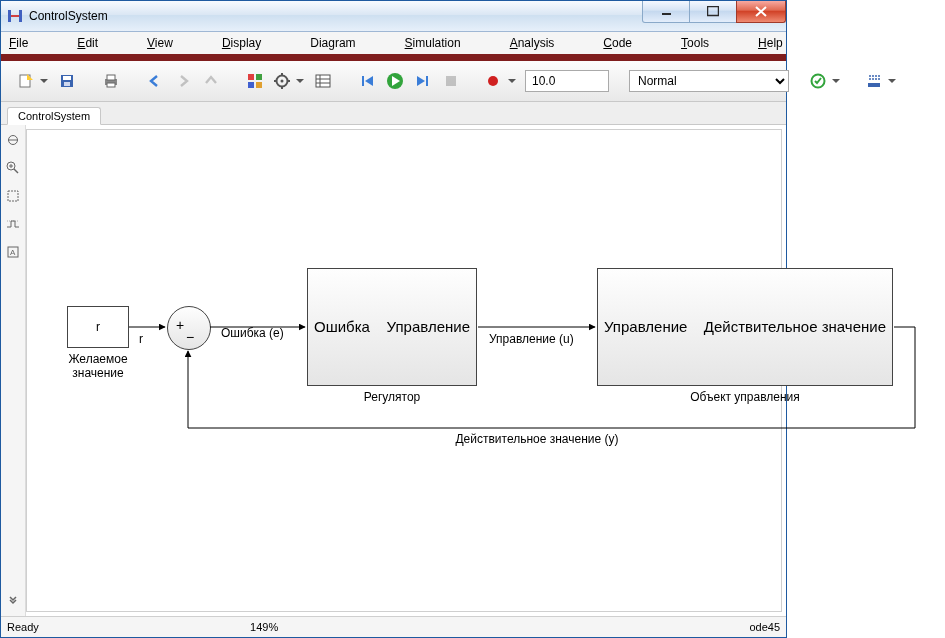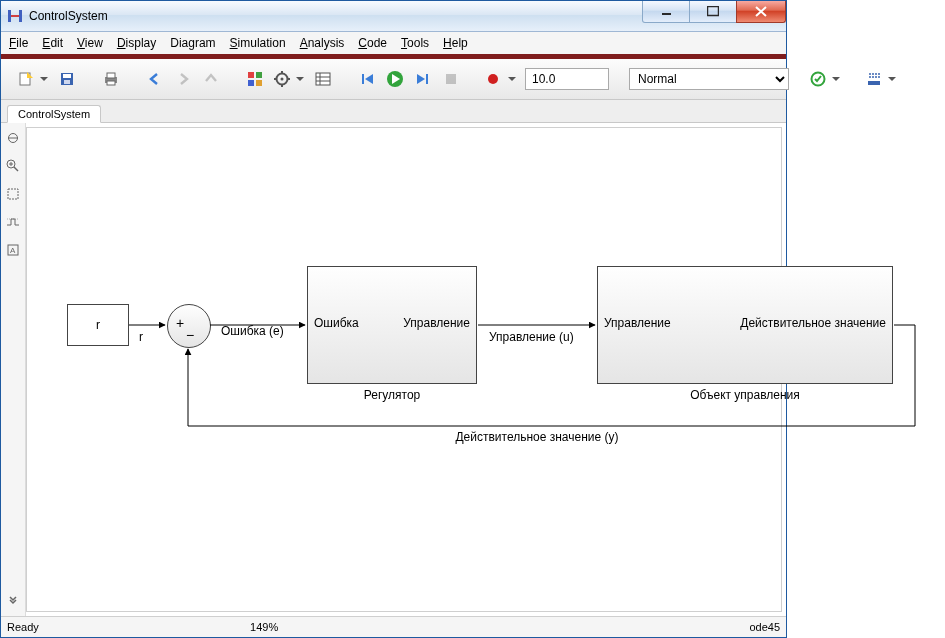--- a/index.html
+++ b/index.html
@@ -40,21 +40,22 @@
   .win-btn.close {
     background: linear-gradient(#f7a9a0, #e06850 45%, #cf3d22 46%, #ef8a72);
     border-color: #a03a2a; border-bottom-right-radius: 3px;
     width: 48px;
   }
   .win-btn svg { display: block; }
   
   .menubar {
     height: 22px; background: #f5f5f5;
     display: flex; align-items: center; padding-left: 8px;
-    border-bottom: 5px solid #7f1d1d;
+    border-bottom: 7px solid #7f1d1d;
+    gap: 35px;
   }
   .menubar .mitem { margin-right: 14px; color: #000; cursor: default; }
   .menubar .mitem u { text-decoration: underline; }
   
   .toolbar {
     height: 40px; background: linear-gradient(#fcfcfc,#e8e8e8);
     border-bottom: 1px solid #c8c8c8;
     display: flex; align-items: flex-end; padding: 0 6px;
   }
   .tgroup { display: flex; align-items: center; padding: 0 6px; height: 40px; }
@@ -101,21 +102,21 @@
     position: absolute; background: linear-gradient(#fefefe,#e5e5e5);
     border: 1px solid #444; box-sizing: border-box;
   }
   .blk.const { background: #fff; }
   .blk-label { position: absolute; text-align: center; font-size: 12px; }
   .sum-circle {
     position: absolute; width: 42px; height: 42px; border: 1px solid #444; border-radius: 50%;
     background: linear-gradient(#fefefe,#e5e5e5);
   }
   .sum-sign { position: absolute; font-size: 14px; font-family: Arial; }
-  .port-label { position: absolute; font-size: 12px; }
+  .port-label { position: absolute; font-size: 15px; }
   .signal-label { position: absolute; font-size: 12px; text-align: center; }
 
   
   .statusbar {
     height: 20px; border-top: 1px solid #cfcfcf; background: #f5f5f5;
     display: flex; align-items: center; font-size: 11px; padding: 0 6px;
   }
   .statusbar .sfill { flex: 1; }
 </style>
 </head>
@@ -356,20 +357,22 @@
           </svg>
         </span>
     </div>
 
     <div class="canvas-wrap">
       <div class="canvas">
 
         <div class="blk const" style="left:40px; top:176px; width:62px; height:42px; text-align:center; line-height:40px;">
           <span>r</span>
         </div>
+        <div class="blk-label" style="left:18px; top:222px; width:106px; white-space:pre-line;">Желаемое
+значение</div>
 
         <div class="signal-label" style="left:112px; top:202px;">r</div>
 
         <div class="sum-circle" style="left:140px; top:176px;">
           <span class="sum-sign" style="left:8px; top:10px;">+</span>
           <span class="sum-sign" style="left:18px; top:22px;">−</span>
         </div>
 
         <div class="signal-label" style="left:194px; top:196px;">Ошибка (e)</div>
 

